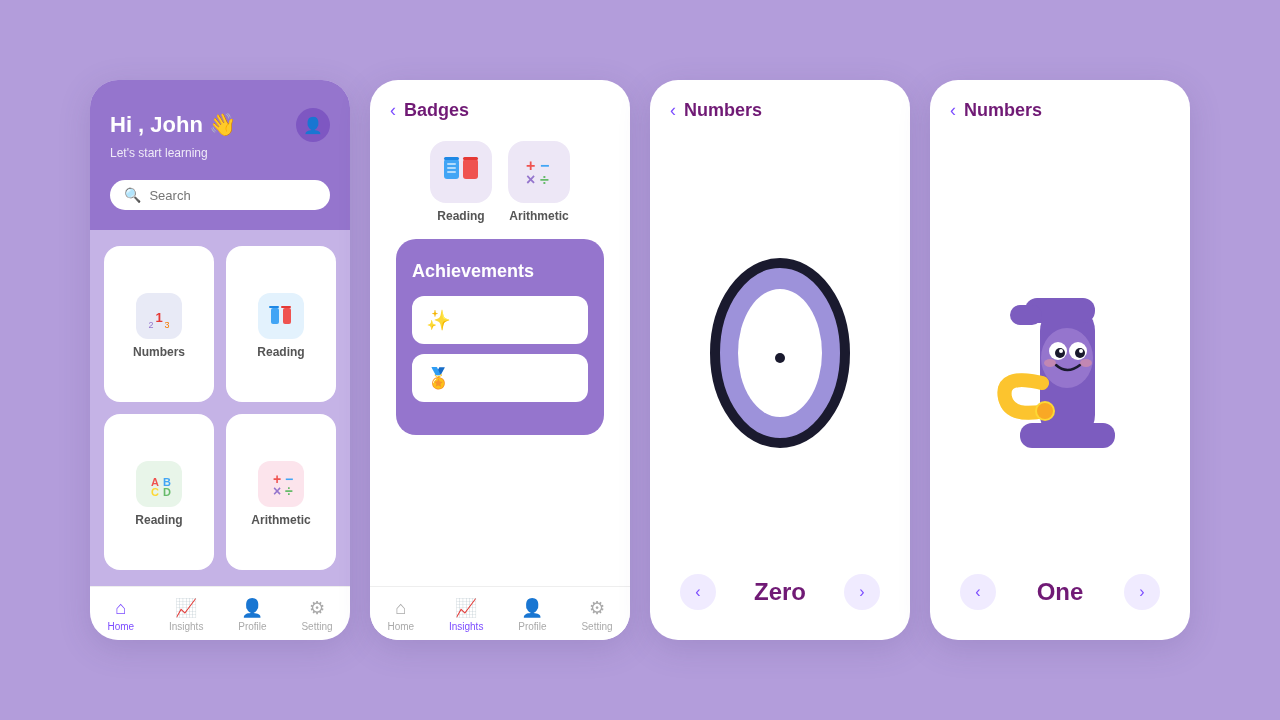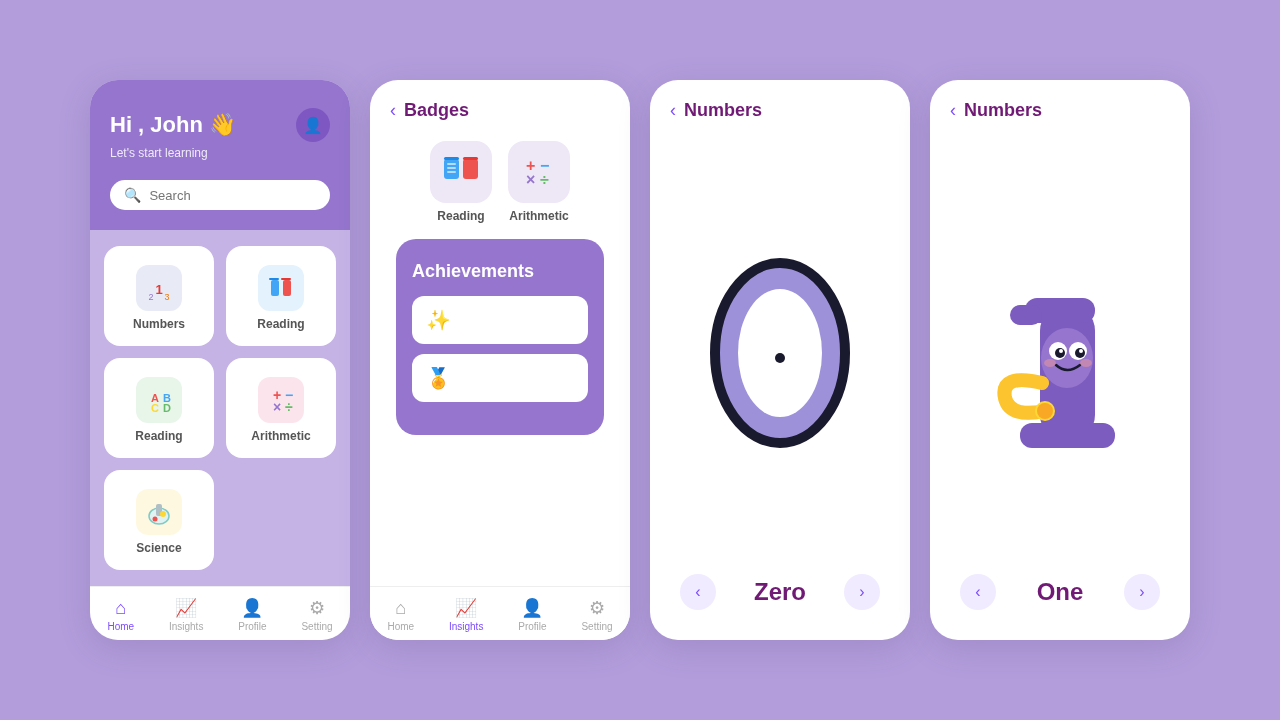--- a/index.html
+++ b/index.html
@@ -345,32 +345,20 @@
       <div class="grid-item-icon icon-arithmetic">
         <svg width="36" height="36" viewBox="0 0 36 36">
           <rect x="2" y="2" width="32" height="32" rx="8" fill="#fce4ec"></rect>
           <text x="10" y="18" font-size="14" fill="#ef5350" font-weight="bold">+</text>
           <text x="22" y="18" font-size="14" fill="#42a5f5" font-weight="bold">−</text>
           <text x="10" y="30" font-size="14" fill="#9575cd" font-weight="bold">×</text>
           <text x="22" y="30" font-size="14" fill="#66bb6a" font-weight="bold">÷</text>
         </svg>
       </div>
       <span class="grid-item-label">Arithmetic</span>
-    </div>
-    <div class="grid-item">
-      <div class="grid-item-icon icon-science">
-        <svg width="36" height="36" viewBox="0 0 36 36">
-          <rect x="2" y="2" width="32" height="32" rx="8" fill="#fff8e1"></rect>
-          <ellipse cx="18" cy="22" rx="10" ry="8" fill="#e0f2f1" stroke="#80cbc4" stroke-width="1.5"></ellipse>
-          <rect x="15" y="10" width="6" height="12" rx="2" fill="#b0bec5"></rect>
-          <circle cx="22" cy="20" r="3" fill="#fdd835"></circle>
-          <circle cx="14" cy="25" r="2.5" fill="#ef5350"></circle>
-        </svg>
-      </div>
-      <span class="grid-item-label">Science</span>
     </div>
   </div>
   <div class="card1-nav">
     <div class="nav-item active">
       <span class="nav-icon">⌂</span>
       <span>Home</span>
     </div>
     <div class="nav-item">
       <span class="nav-icon">📈</span>
       <span>Insights</span>

